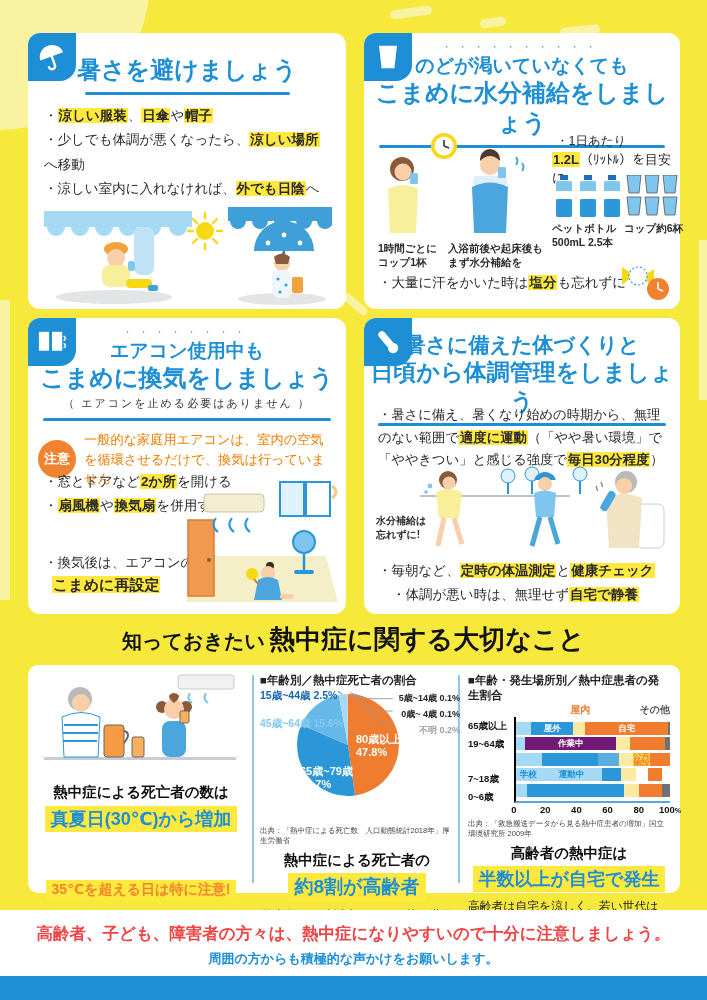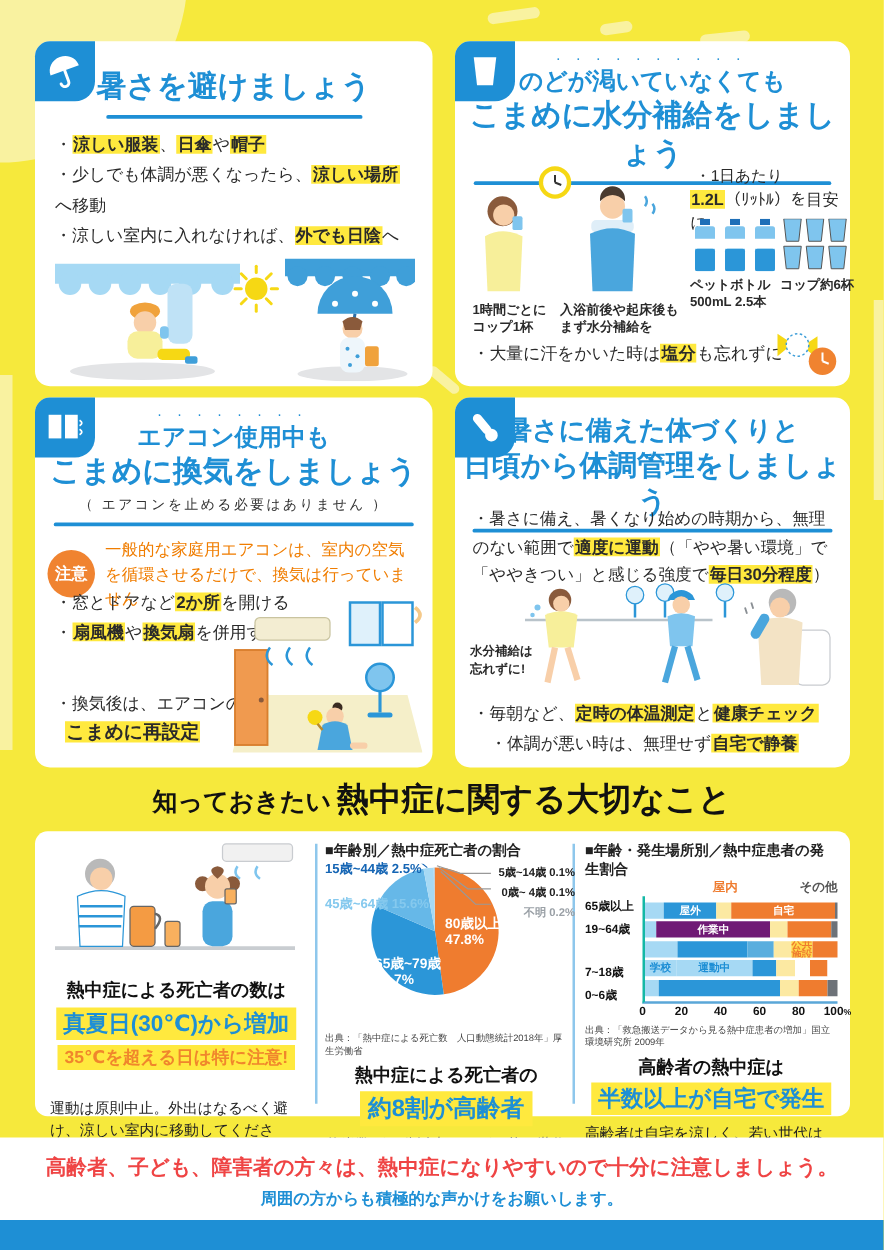--- a/index.html
+++ b/index.html
@@ -32,29 +32,29 @@
   .section-title .light{font-size:20px;font-weight:bold;}
   .section-title .strong{font-size:26px;font-weight:bold;}
   .panel{position:absolute;left:28px;top:665px;width:652px;height:228px;background:#fff;border-radius:10px;}
   .divider{position:absolute;top:10px;height:208px;width:2px;background:#8ec7ec;}
   .col{position:absolute;top:0;height:228px;}
   .chart-title{font-size:11.5px;font-weight:bold;color:#222;}
   .source{font-size:7.5px;color:#444;}
   .col-heading{font-size:14.5px;font-weight:bold;text-align:center;color:#111;}
   .hl-line{display:inline-block;background:#ffe93e;font-weight:bold;padding:1px 6px;}
   .blue-big{color:#1e8fd5;font-size:18px;}
-  .orange-big{color:#f0862c;font-size:14px;}
+  .orange-big{color:#f0862c;font-size:14px;margin-top:44px;}
   .col-body{font-size:11.8px;line-height:1.55;color:#222;}
   
   .pie-wrap{position:absolute;left:0;top:20px;width:200px;height:118px;}
   .pie-label{position:absolute;font-weight:bold;line-height:1.2;white-space:pre-line;}
   .bc-row{display:flex;align-items:stretch;}
   .bc-labels{width:46px;display:flex;flex-direction:column;justify-content:space-between;padding:2px 4px 0 0;box-sizing:border-box;}
   .bc-label{font-size:9.5px;font-weight:bold;text-align:left;height:13px;line-height:13px;color:#111;}
-  .bc-plot{flex:1;border-left:2px solid #14b8a6;border-bottom:2px solid #5aa7d8;padding:2px 0 2px 0;}
+  .bc-plot{flex:1;border-left:2px solid #000000;border-bottom:2px solid #5aa7d8;padding:2px 0 2px 0;}
   .bc-track{display:flex;height:13px;margin:2.5px 0;}
   .bc-seg{height:100%;display:flex;align-items:center;justify-content:center;overflow:hidden;}
   .bc-seg span{font-size:8.5px;font-weight:bold;line-height:1;white-space:pre;}
   .bc-top{position:relative;height:14px;margin-left:46px;font-size:10px;font-weight:bold;}
   .bc-ticks{position:relative;height:13px;margin-left:46px;font-size:9.5px;font-weight:bold;color:#111;}
   .bc-tick{position:absolute;transform:translateX(-50%);top:1px;}
   .bc-tick i{font-style:normal;font-size:7px;}
   
   .footer-white{position:absolute;left:0;top:910px;width:707px;height:66px;background:#fff;text-align:center;}
   .footer-line1{color:#ef4444;font-weight:bold;font-size:16.5px;margin-top:13px;}

